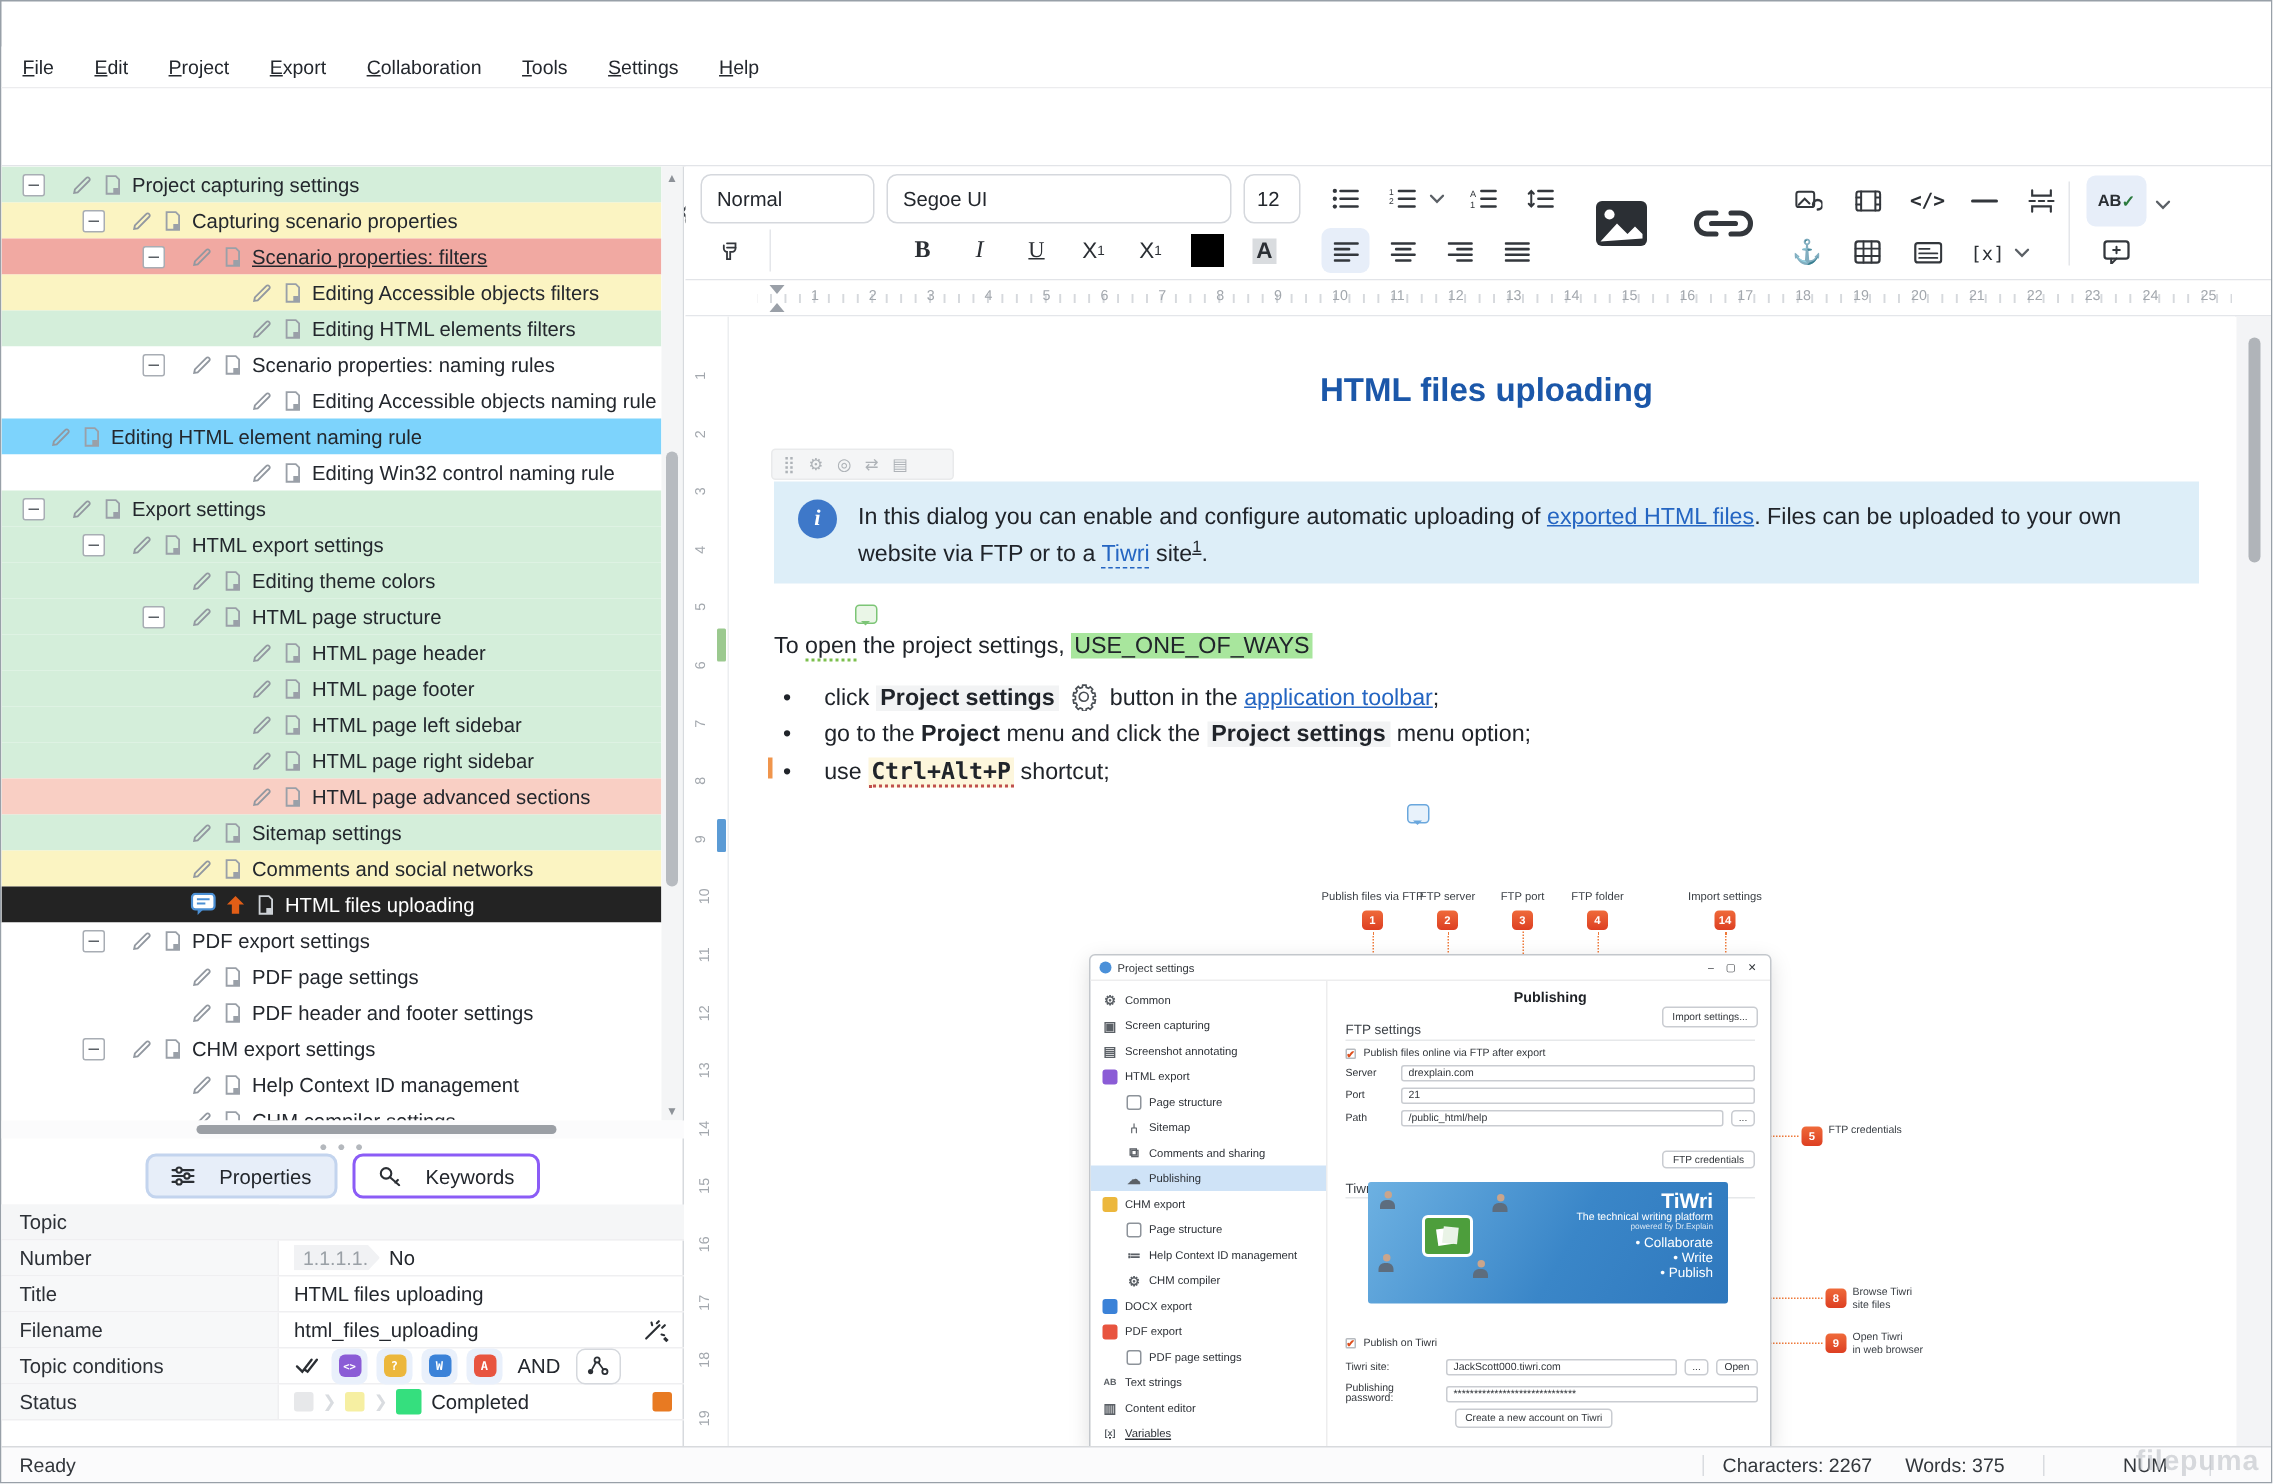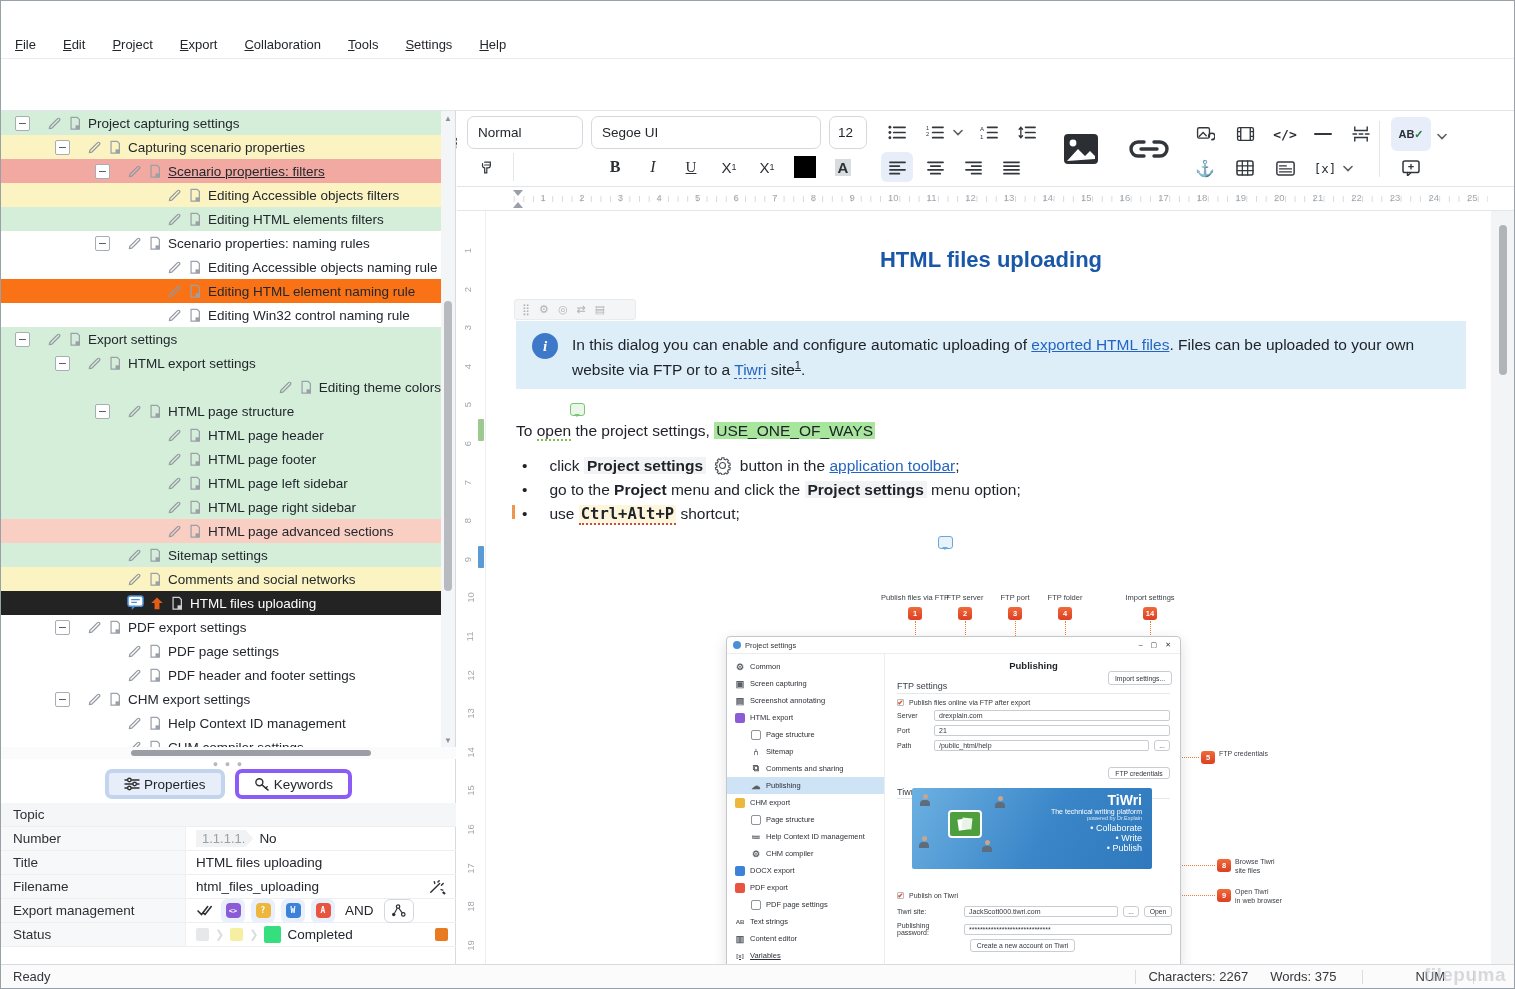--- a/index.html
+++ b/index.html
@@ -39,21 +39,21 @@
   .trow .tgl::before{content:"";position:absolute;left:3px;right:3px;top:6px;height:1.5px;background:#5b6066}
   .trow .sp{width:32px;flex:0 0 auto}
   .trow .ic{display:flex;align-items:center;margin-right:6px;flex:0 0 auto}
   .vsb{position:absolute;right:0;top:0;width:14px;height:636px;background:#f4f5f6}
   .vsb .thumb{position:absolute;left:3px;width:8px;border-radius:4px;background:#b7bbc0}
   .sb-arrow{position:absolute;left:0;width:14px;height:14px;color:#8d9298;font-size:8px;display:flex;align-items:center;justify-content:center}
   .hsb{position:absolute;left:0;top:636px;width:455px;height:12px;background:#fbfbfc}
   .hsb .thumb{position:absolute;top:3px;height:6px;border-radius:3px;background:#9b9fa5;left:130px;width:240px}
   .splitter{position:absolute;top:648px;left:0;width:455px;height:10px;display:flex;align-items:center;justify-content:center;color:#b4b8bd;font-size:9px;letter-spacing:2px}
   .ptabs{position:absolute;top:658px;left:0;width:455px;height:34px;display:flex;justify-content:center;gap:10px}
-  .ptab{height:30px;border:4px solid #8b5cf6;border-radius:7px;background:#fff;display:flex;align-items:center;gap:4px;padding:0 15px;font-size:13.5px}
+  .ptab{height:30px;border:2px solid #8b5cf6;border-radius:7px;background:#fff;display:flex;align-items:center;gap:16px;padding:0 15px;font-size:13.5px}
   .ptab.active{background:#e7eef9;border-color:#c3d4ee}
   .props{position:absolute;top:692px;left:0;width:455px;bottom:0;font-size:13.5px}
   .prow{display:flex;height:24px;align-items:center;border-bottom:1px solid #efeff1}
   .prow .plabel{width:185px;padding-left:12px;color:#2c3036;background:#f7f8f9;height:100%;display:flex;align-items:center;border-right:1px solid #efeff1}
   .prow .pval{flex:1;display:flex;align-items:center;padding-left:10px;gap:6px;height:100%}
   .chip-num{background:#f1f2f4;color:#9aa0a6;padding:1px 8px 1px 6px;clip-path:polygon(0 0,86% 0,100% 50%,86% 100%,0 100%);font-size:13px}
   .cond-chip{width:24px;height:24px;border-radius:6px;background:#e9f0fb;display:flex;align-items:center;justify-content:center}
   .sq{width:13px;height:13px;border-radius:2px;display:inline-block}
   .bc-arrow{color:#d9dce0;font-size:11px}
 
@@ -831,21 +831,21 @@
             </svg>
           </span>
           <span class="ic">
             <svg width="14" height="15" viewBox="0 0 16 17">
               <path d="M3.5 1.5h7l2.5 2.5v11h-9.5z" fill="none" stroke="#9aa0a8" stroke-width="1.4"></path>
               <rect x="8.6" y="10.6" width="4.2" height="4.2" fill="#9aa0a8"></rect>
             </svg>
           </span>
           <span>Editing Accessible objects naming rule</span>
         </div>
-        <div class="trow" style="background: #f97316; padding-left: 134px;">
+        <div class="trow" style="background: #7dd3fc; ">
           <span class="sp"></span>
           <span class="ic">
             <svg width="15" height="15" viewBox="0 0 16 16">
               <path d="M2.6 13.4 3.1 11 11.3 2.8a1.3 1.3 0 0 1 1.9 0l.1.1a1.3 1.3 0 0 1 0 1.9L5.1 13l-2.5.4z" fill="none" stroke="#9298a0" stroke-width="1.3"></path>
             </svg>
           </span>
           <span class="ic">
             <svg width="14" height="15" viewBox="0 0 16 17">
               <path d="M3.5 1.5h7l2.5 2.5v11h-9.5z" fill="none" stroke="#9aa0a8" stroke-width="1.4"></path>
               <rect x="8.6" y="10.6" width="4.2" height="4.2" fill="#9aa0a8"></rect>
@@ -891,21 +891,21 @@
             </svg>
           </span>
           <span class="ic">
             <svg width="14" height="15" viewBox="0 0 16 17">
               <path d="M3.5 1.5h7l2.5 2.5v11h-9.5z" fill="none" stroke="#9aa0a8" stroke-width="1.4"></path>
               <rect x="8.6" y="10.6" width="4.2" height="4.2" fill="#9aa0a8"></rect>
             </svg>
           </span>
           <span>HTML export settings</span>
         </div>
-        <div class="trow" style="background: rgb(212, 238, 218); padding-left: 94px; justify-content: flex-end;">
+        <div class="trow" style="background: rgb(212, 238, 218); padding-left: 94px;">
           <span class="sp"></span>
           <span class="ic">
             <svg width="15" height="15" viewBox="0 0 16 16">
               <path d="M2.6 13.4 3.1 11 11.3 2.8a1.3 1.3 0 0 1 1.9 0l.1.1a1.3 1.3 0 0 1 0 1.9L5.1 13l-2.5.4z" fill="none" stroke="#9298a0" stroke-width="1.3"></path>
             </svg>
           </span>
           <span class="ic">
             <svg width="14" height="15" viewBox="0 0 16 17">
               <path d="M3.5 1.5h7l2.5 2.5v11h-9.5z" fill="none" stroke="#9aa0a8" stroke-width="1.4"></path>
               <rect x="8.6" y="10.6" width="4.2" height="4.2" fill="#9aa0a8"></rect>
@@ -1196,21 +1196,21 @@
         <div class="plabel">Filename</div>
         <div class="pval" style="padding-right:10px">
             <span>html_files_uploading</span>
           <svg style="margin-left:auto" width="18" height="16" viewBox="0 0 20 18">
               <path d="M3 15 13 5M11 3.5l1.5-1.5M15 7l2-2M14.5 12l2 .5M7 3l.5 2" stroke="#2b2f34" stroke-width="1.6" fill="none" stroke-linecap="round"></path>
               <path d="M16.5 14.5l2.5 2.5" stroke="#2b2f34" stroke-width="2.4"></path>
             </svg>
         </div>
       </div>
       <div class="prow">
-        <div class="plabel">Export management</div>
+        <div class="plabel">Topic conditions</div>
         <div class="pval">
           <svg width="19" height="15" viewBox="0 0 21 17">
               <path d="M2 9l4 4L13 4M8 11.5 10 13 17 4" stroke="#2b2f34" stroke-width="1.8" fill="none" stroke-linecap="round"></path>
             </svg>
           <span class="cond-chip">
               <span class="minifile" style="width:15px;height:15px;background:#8b5cd6;font-size:7px">&lt;&gt;</span>
             </span>
           <span class="cond-chip">
               <span class="minifile" style="width:15px;height:15px;background:#ecb73c;font-size:8px">?</span>
             </span>

